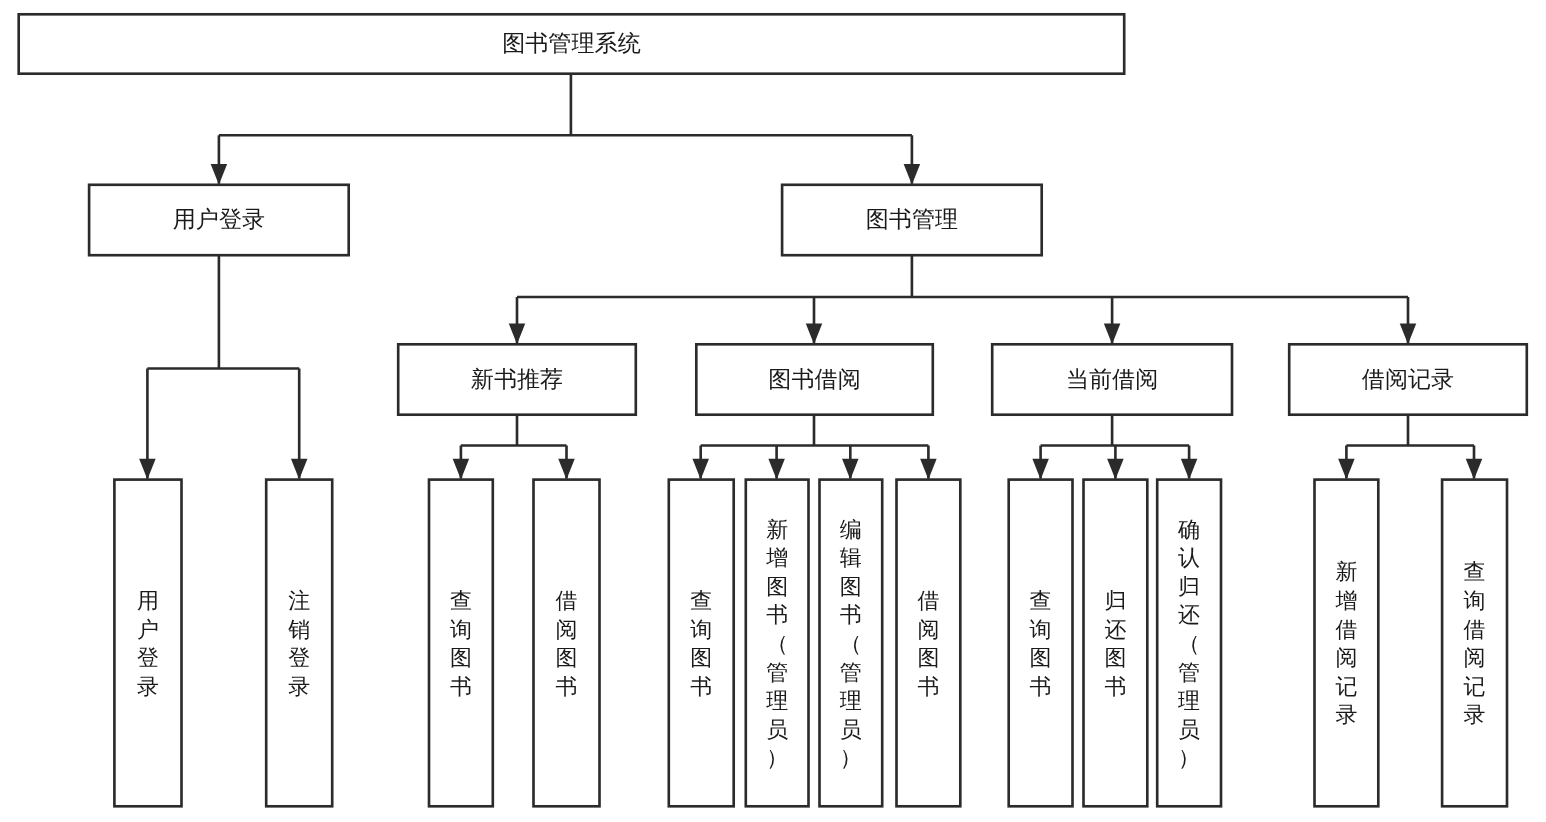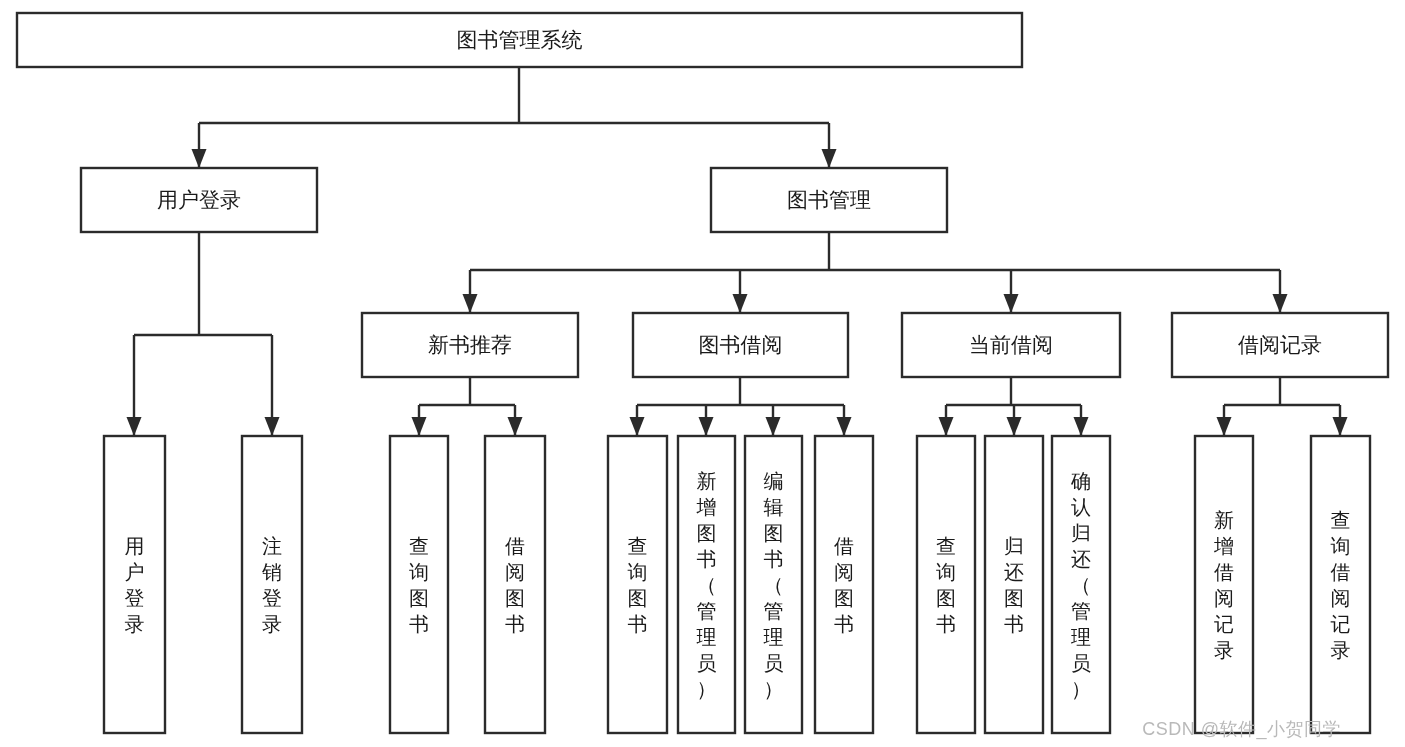--- a/index.html
+++ b/index.html
@@ -216,14 +216,13 @@
         <g>
           <rect x="1195" y="436" width="58" height="297" class="node-rect"></rect>
           <text x="1224" class="node-label-v"><tspan x="1224" y="526.78">新</tspan><tspan x="1224" y="552.78">增</tspan><tspan x="1224" y="578.78">借</tspan><tspan x="1224" y="604.78">阅</tspan><tspan x="1224" y="630.78">记</tspan><tspan x="1224" y="656.78">录</tspan></text>
         </g>
         <g>
           <rect x="1311" y="436" width="59" height="297" class="node-rect"></rect>
           <text x="1340.5" class="node-label-v"><tspan x="1340.5" y="526.78">查</tspan><tspan x="1340.5" y="552.78">询</tspan><tspan x="1340.5" y="578.78">借</tspan><tspan x="1340.5" y="604.78">阅</tspan><tspan x="1340.5" y="630.78">记</tspan><tspan x="1340.5" y="656.78">录</tspan></text>
         </g>
       </g>
   </svg>
-  <div class="watermark">CSDN @软件_小贺同学</div>
 </div>
 
 </body></html>

